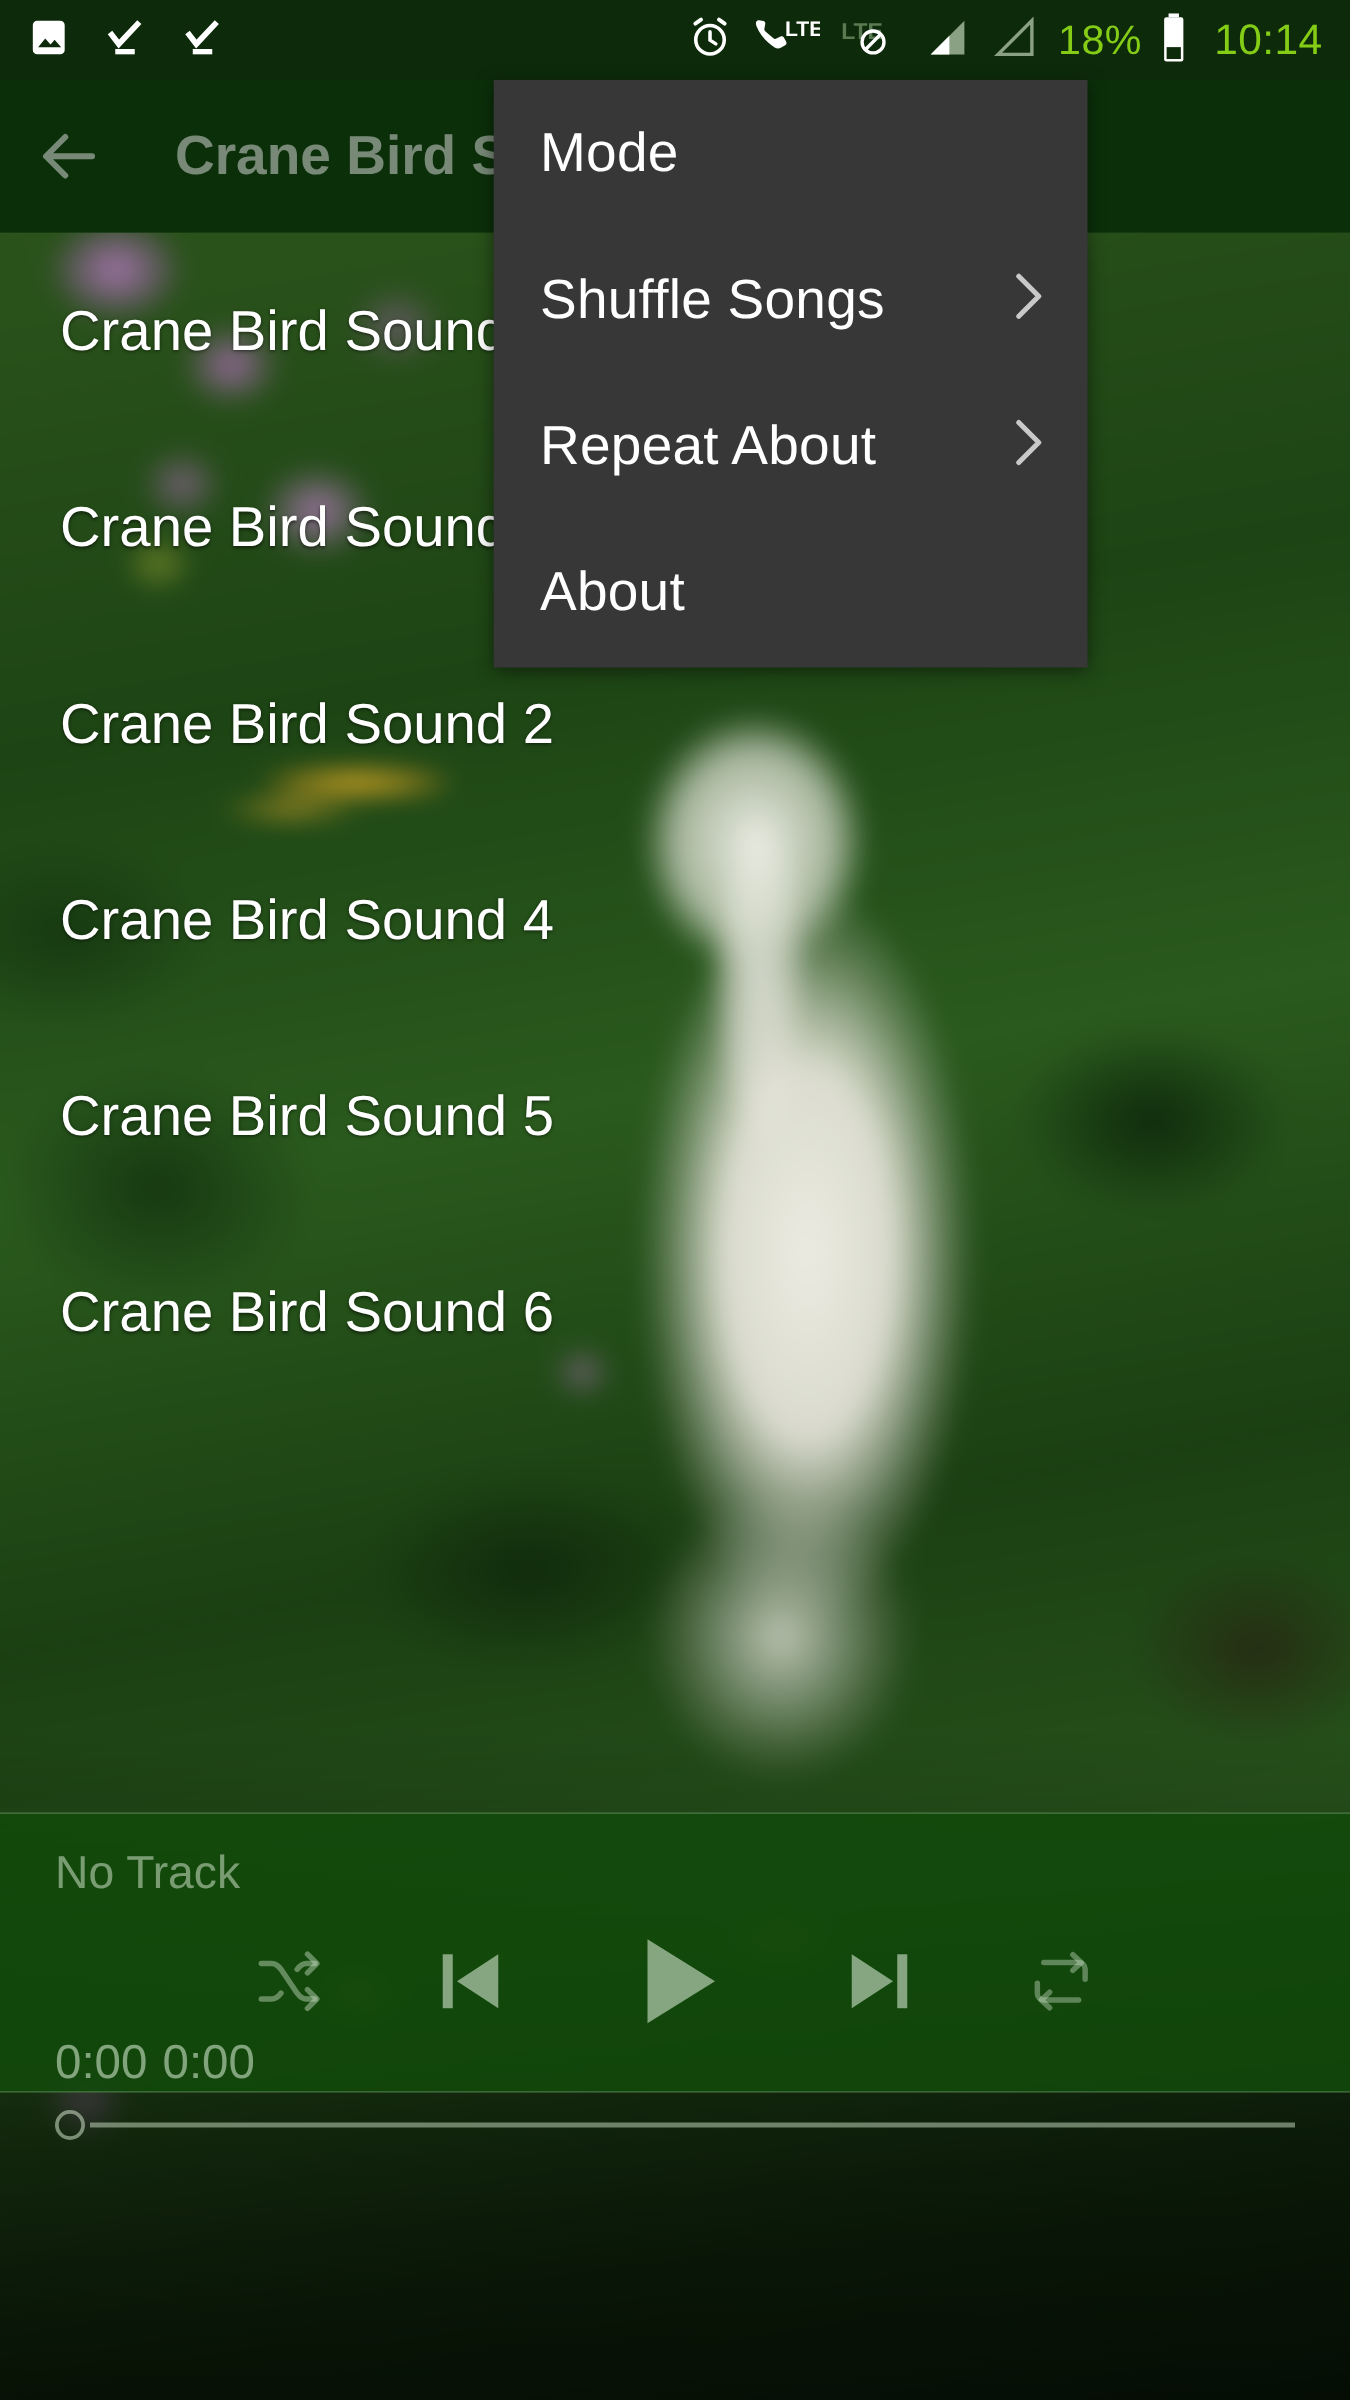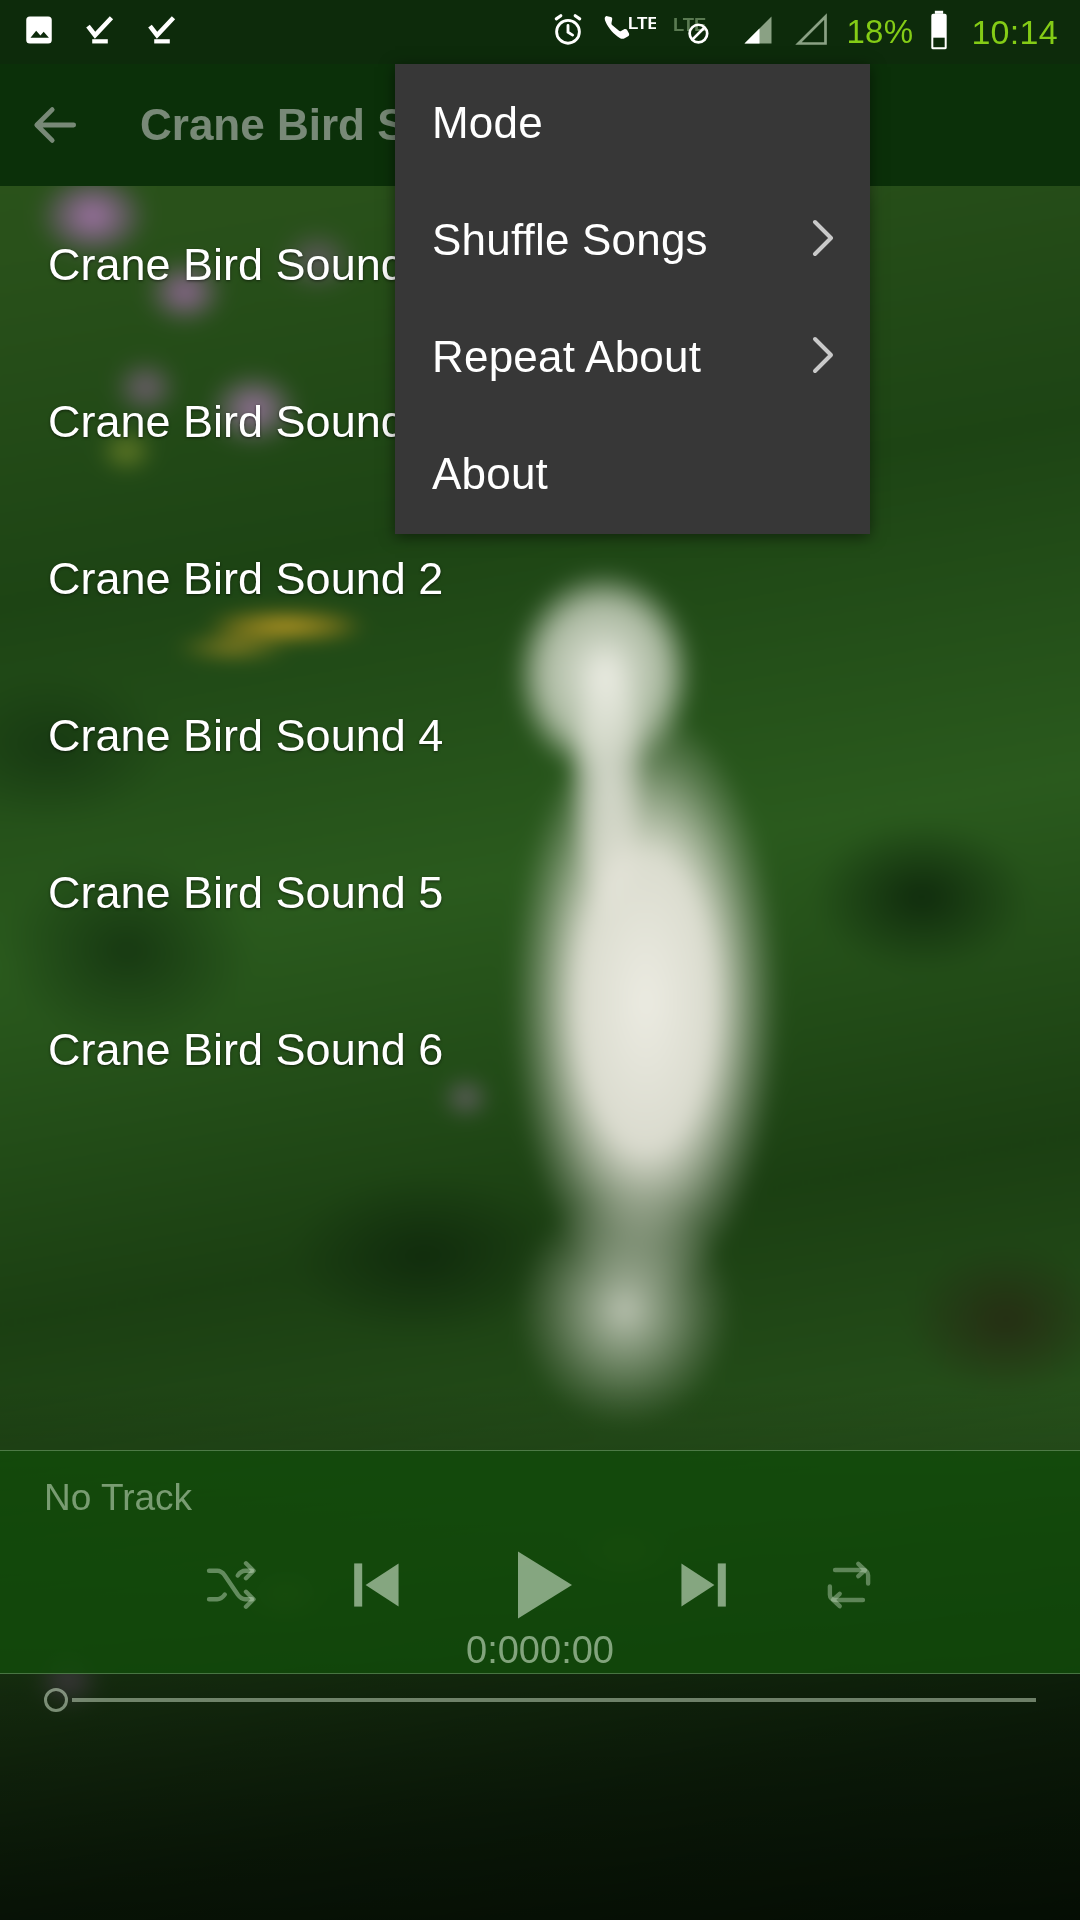--- a/index.html
+++ b/index.html
@@ -139,22 +139,23 @@
     position:absolute; top:26px; left:44px;
     color:rgba(205,225,200,.55); font-size:37px;
   }
   #controls {
     position:absolute; top:88px; left:0; width:1080px; height:92px;
     display:flex; align-items:center; justify-content:center; gap:78px;
   }
   .ctrl { cursor:pointer; display:flex; align-items:center; justify-content:center; }
   #time-row {
     position:absolute; top:178px; left:0; width:1080px;
-    display:flex; justify-content:center;
+    display:flex; justify-content:flex-start;
     padding:0 44px;
+    gap:12px;
   }
   .time-text { color:rgba(200,222,195,.62); font-size:38px; }
   #seek-wrap {
     position:absolute; top:236px; left:0; width:1080px; height:26px;
     display:flex; align-items:center; padding:0 44px;
     cursor:pointer;
   }
   #seek-thumb {
     width:24px; height:24px; border-radius:50%;
     border:3px solid rgba(205,225,200,.55);

